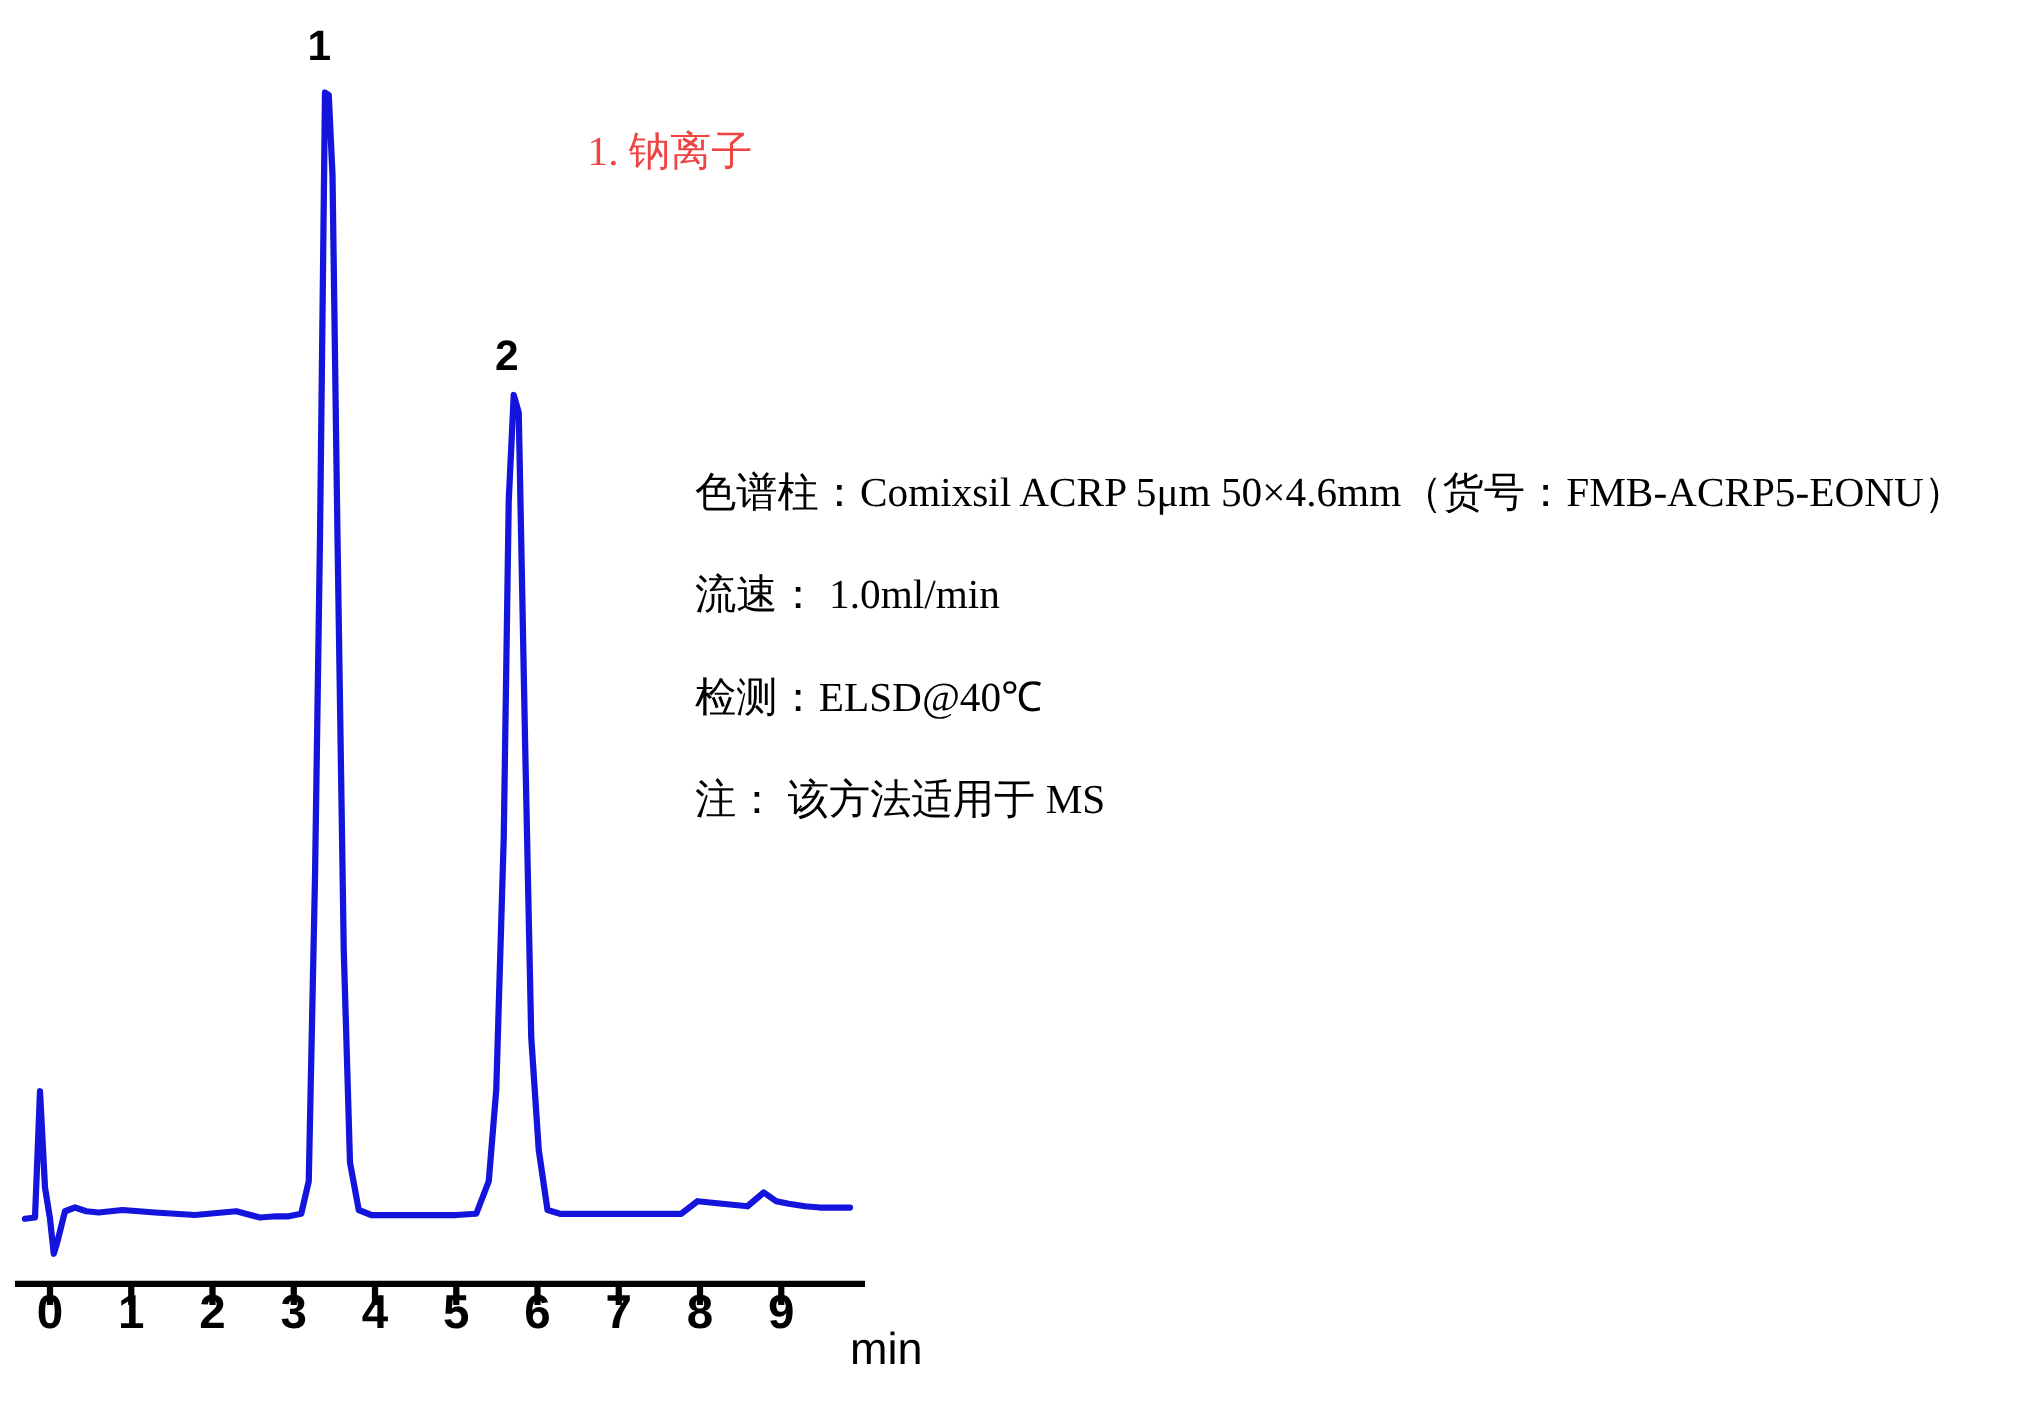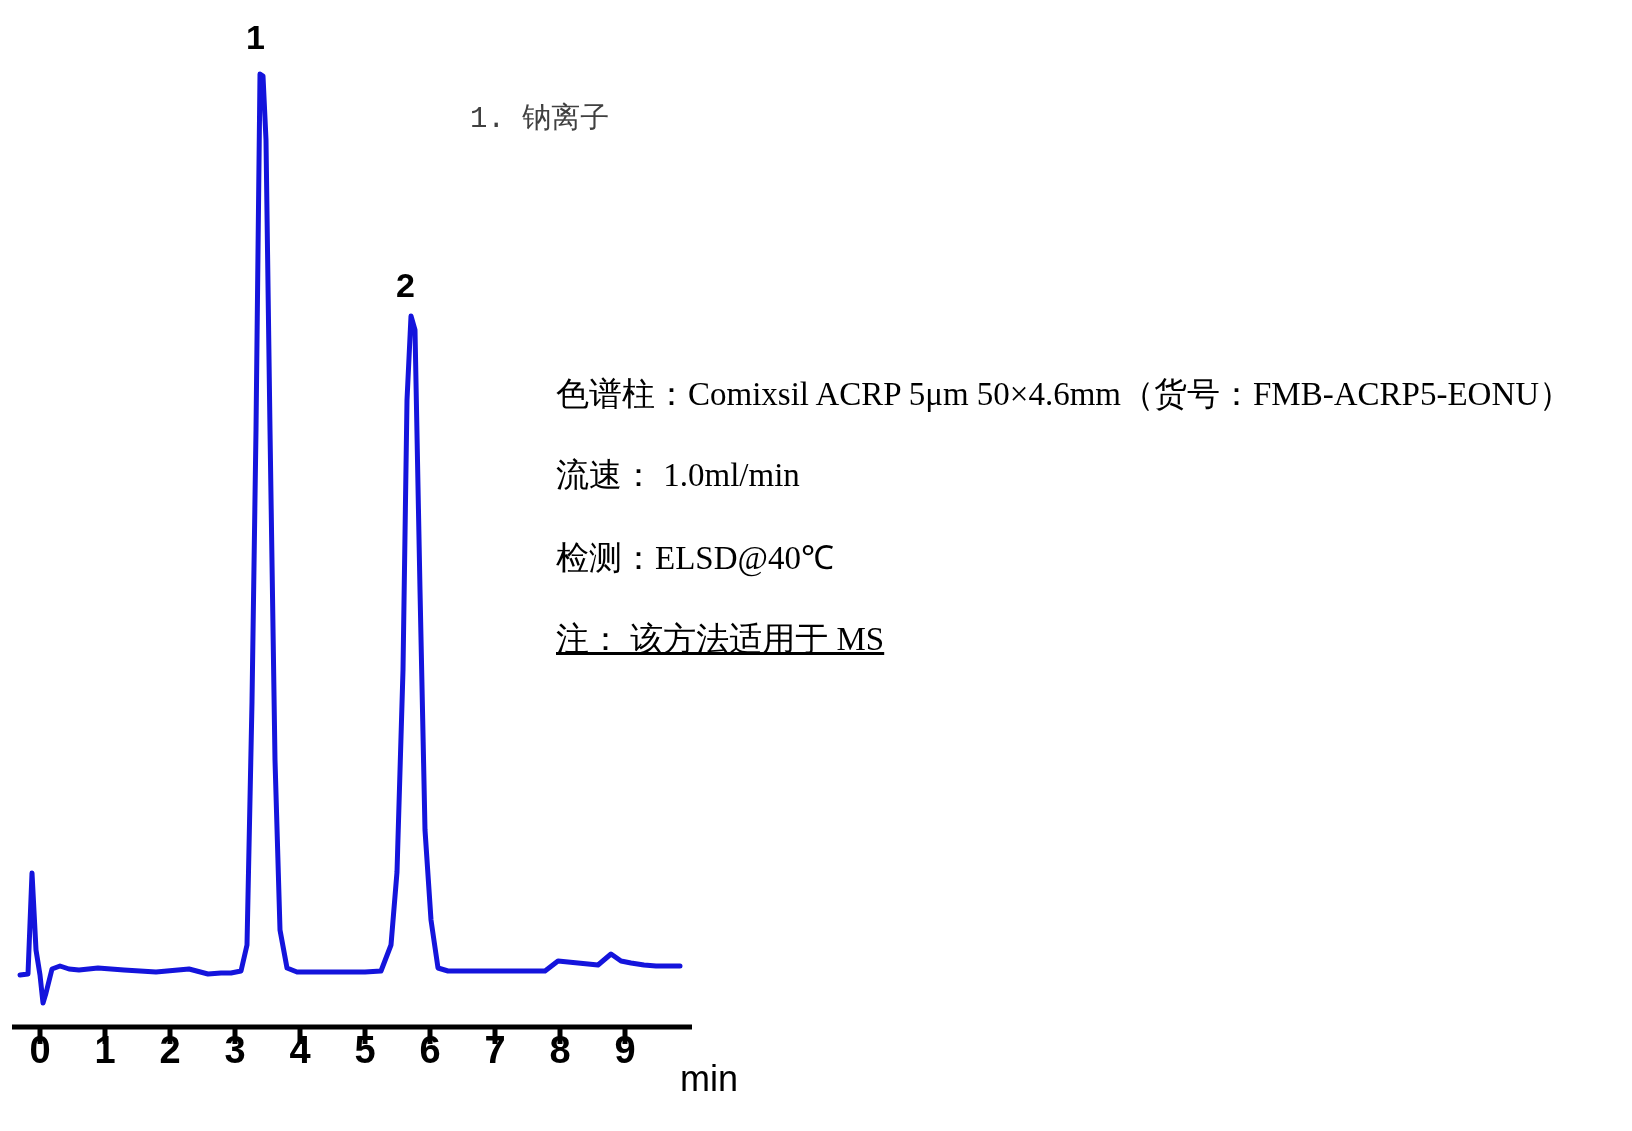--- a/index.html
+++ b/index.html
@@ -65,41 +65,41 @@
     font-size: 36px;
     color: #000000;
     line-height: 1;
     margin-top: 28px;
   }
 
   #legend {
     position: absolute;
     left: 470px;
     top: 100px;
-    font-family: Liberation Mono, monospace;
-    font-size: 29px;
+    font-family: Liberation Serif, serif;
+    font-size: 33px;
     line-height: 1.35;
-    color: #404040;
+    color: #ef4444;
   }
   .legend-row { white-space: nowrap; }
 
   #method-block {
     position: absolute;
     left: 556px;
     top: 372px;
     width: 1060px;
     font-family: "Liberation Serif", serif;
     font-size: 33px;
     color: #000000;
   }
   .method-line {
     white-space: nowrap;
     margin-bottom: 36px;
   }
-  .method-line:last-child { margin-bottom: 0; text-decoration: underline; }
+  .method-line:last-child { margin-bottom: 0; }
 </style>
 </head>
 <body>
 
 <div id="chart-area">
 
   <svg id="chart-svg" width="780" height="1131" viewBox="0 0 780 1131">
 
     <line x1="12" y1="1027" x2="692" y2="1027" stroke="#000000" stroke-width="5"></line>
 

